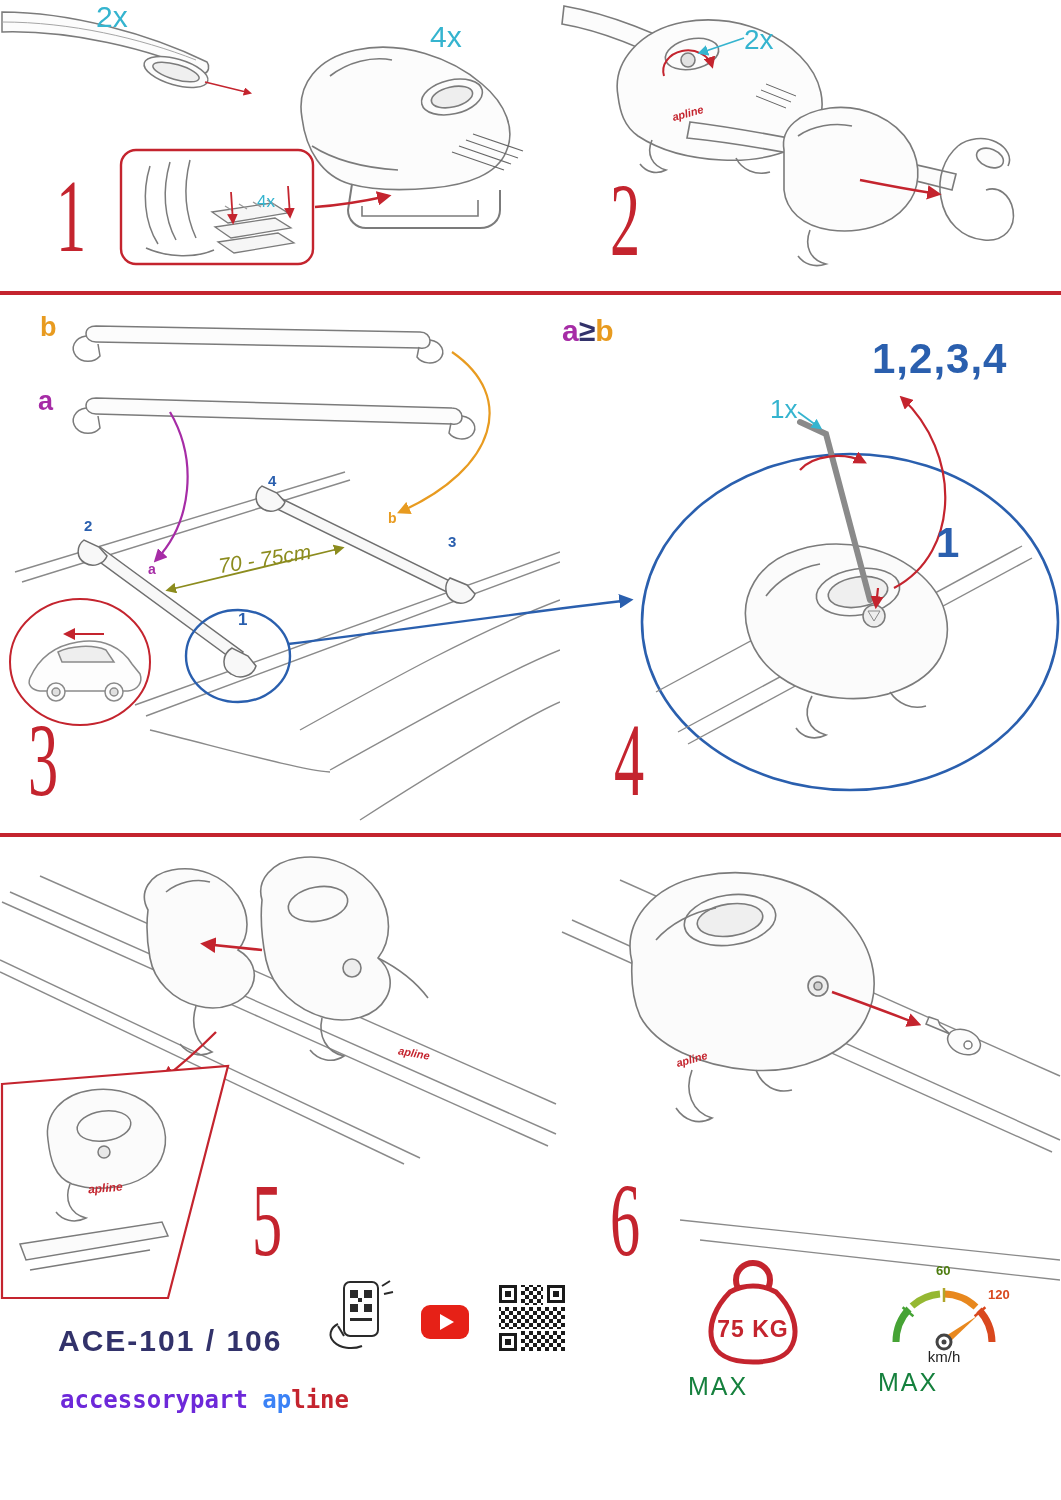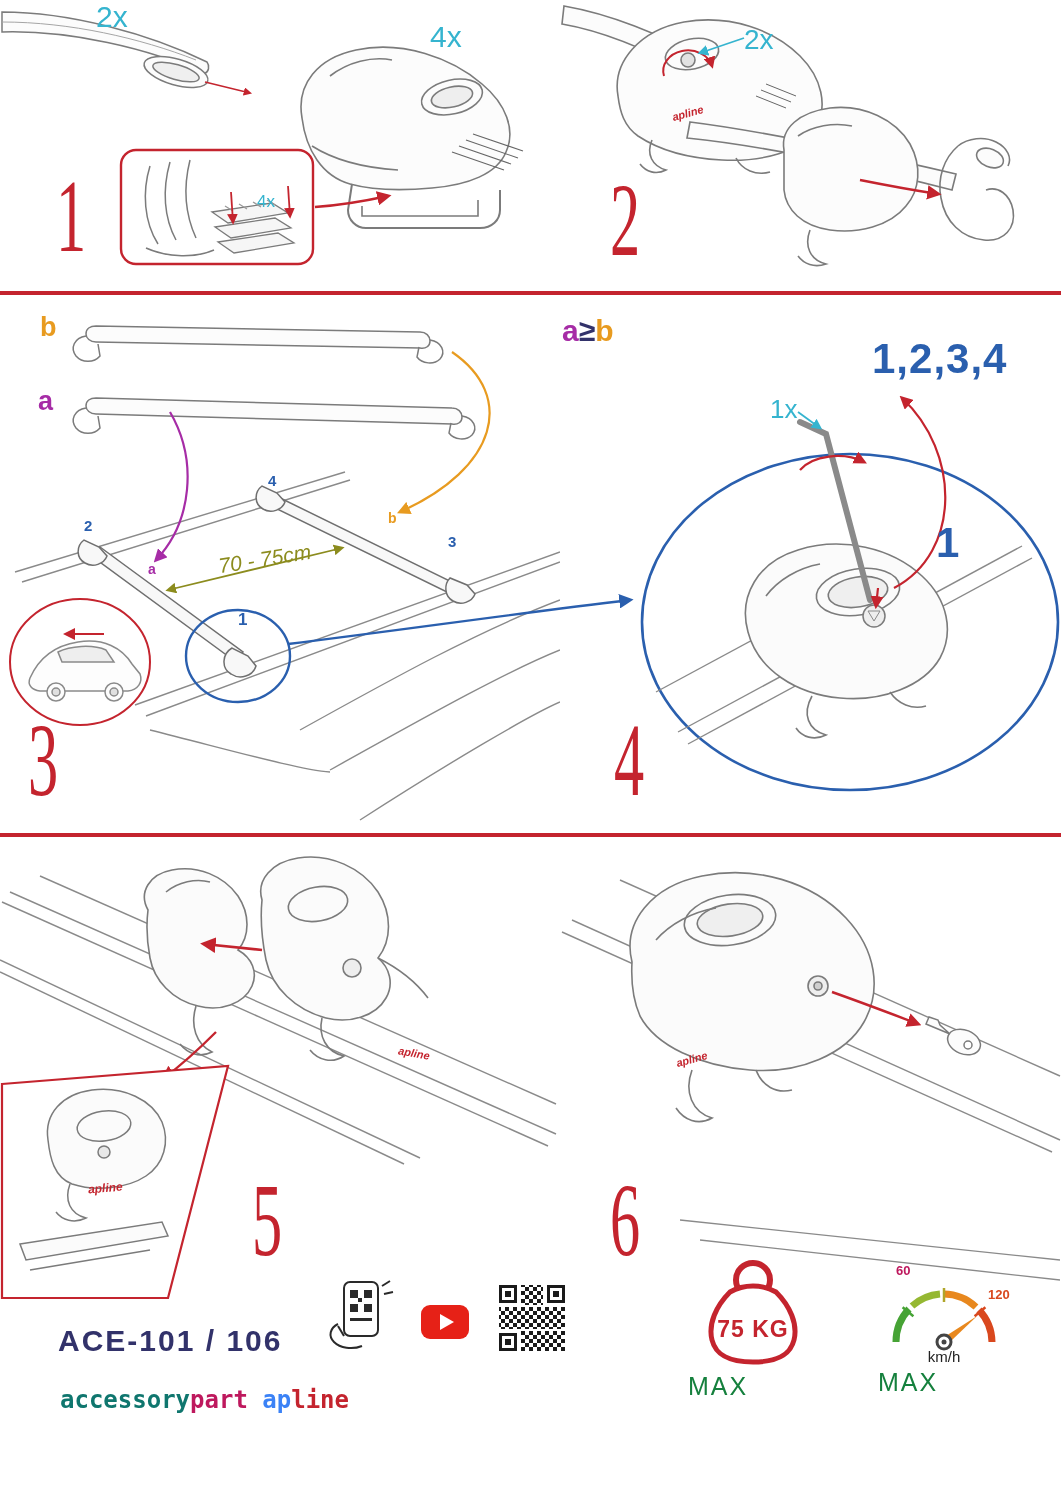--- a/index.html
+++ b/index.html
@@ -296,21 +296,21 @@
 <div class="lbl cyan" style="left:770px;top:396px;font-size:26px">1x</div>
 <div class="lbl blue" style="left:936px;top:522px;font-size:42px">1</div>
 
 <div class="brandmark" style="left:672px;top:108px;transform:rotate(-15deg)">apline</div>
 <div class="brandmark" style="left:398px;top:1048px;transform:rotate(10deg)">apline</div>
 <div class="brandmark" style="left:88px;top:1182px;font-size:12px;transform:rotate(-5deg)">apline</div>
 <div class="brandmark" style="left:676px;top:1054px;transform:rotate(-15deg)">apline</div>
 
 <div class="model" style="left:58px;top:1324px">ACE-101 / 106</div>
 <div class="brandline" style="left:60px;top:1386px">
-  <span style="color:#0f766e">accessory</span><span style="color:#be185d">part</span><span> </span><span style="color:#3b82f6">ap</span><span style="color:#c4242e">line</span>
+  <span style="color:#6d28d9">accessory</span><span style="color:#6d28d9">part</span><span> </span><span style="color:#3b82f6">ap</span><span style="color:#c4242e">line</span>
 </div>
 
 <svg class="abs" style="left:320px;top:1278px" width="80" height="74" viewBox="0 0 80 74">
   <rect x="24" y="4" width="34" height="54" rx="6" stroke="#2a2a2a" stroke-width="2" fill="#ffffff"></rect>
   <g fill="#2a2a2a">
     <rect x="30" y="12" width="8" height="8"></rect>
       <rect x="44" y="12" width="8" height="8"></rect>
     <rect x="30" y="26" width="8" height="8"></rect>
       <rect x="44" y="26" width="8" height="8"></rect>
     <rect x="38" y="20" width="4" height="4"></rect>
@@ -366,16 +366,16 @@
   </g>
   <g stroke-width="2.5" fill="none">
     <path d="M35.4,54.3 L24.6,45.3" stroke="#46a335"></path>
     <path d="M66,40 L66,26" stroke="#b0a52a"></path>
     <path d="M96.6,54.3 L107.4,45.3" stroke="#d9481e"></path>
   </g>
   <polygon points="99.1,54.1 63.5,76.8 68.5,83.2" fill="#e8881e"></polygon>
   <circle cx="66" cy="80" r="7" fill="#ffffff" stroke="#444444" stroke-width="3"></circle>
   <circle cx="66" cy="80" r="2.5" fill="#444444"></circle>
 </svg>
-<div class="lbl small-speed" style="left:896px;top:1264px;color:#be185d">60</div>
+<div class="lbl small-speed" style="left:936px;top:1264px;color:#4d7c0f">60</div>
 <div class="lbl small-speed" style="left:988px;top:1288px;color:#d9481e">120</div>
 <div class="kmh" style="left:878px;top:1348px;width:132px">km/h</div>
 <div class="maxlbl" style="left:878px;top:1368px;width:132px">MAX</div>
 
 </body></html>

